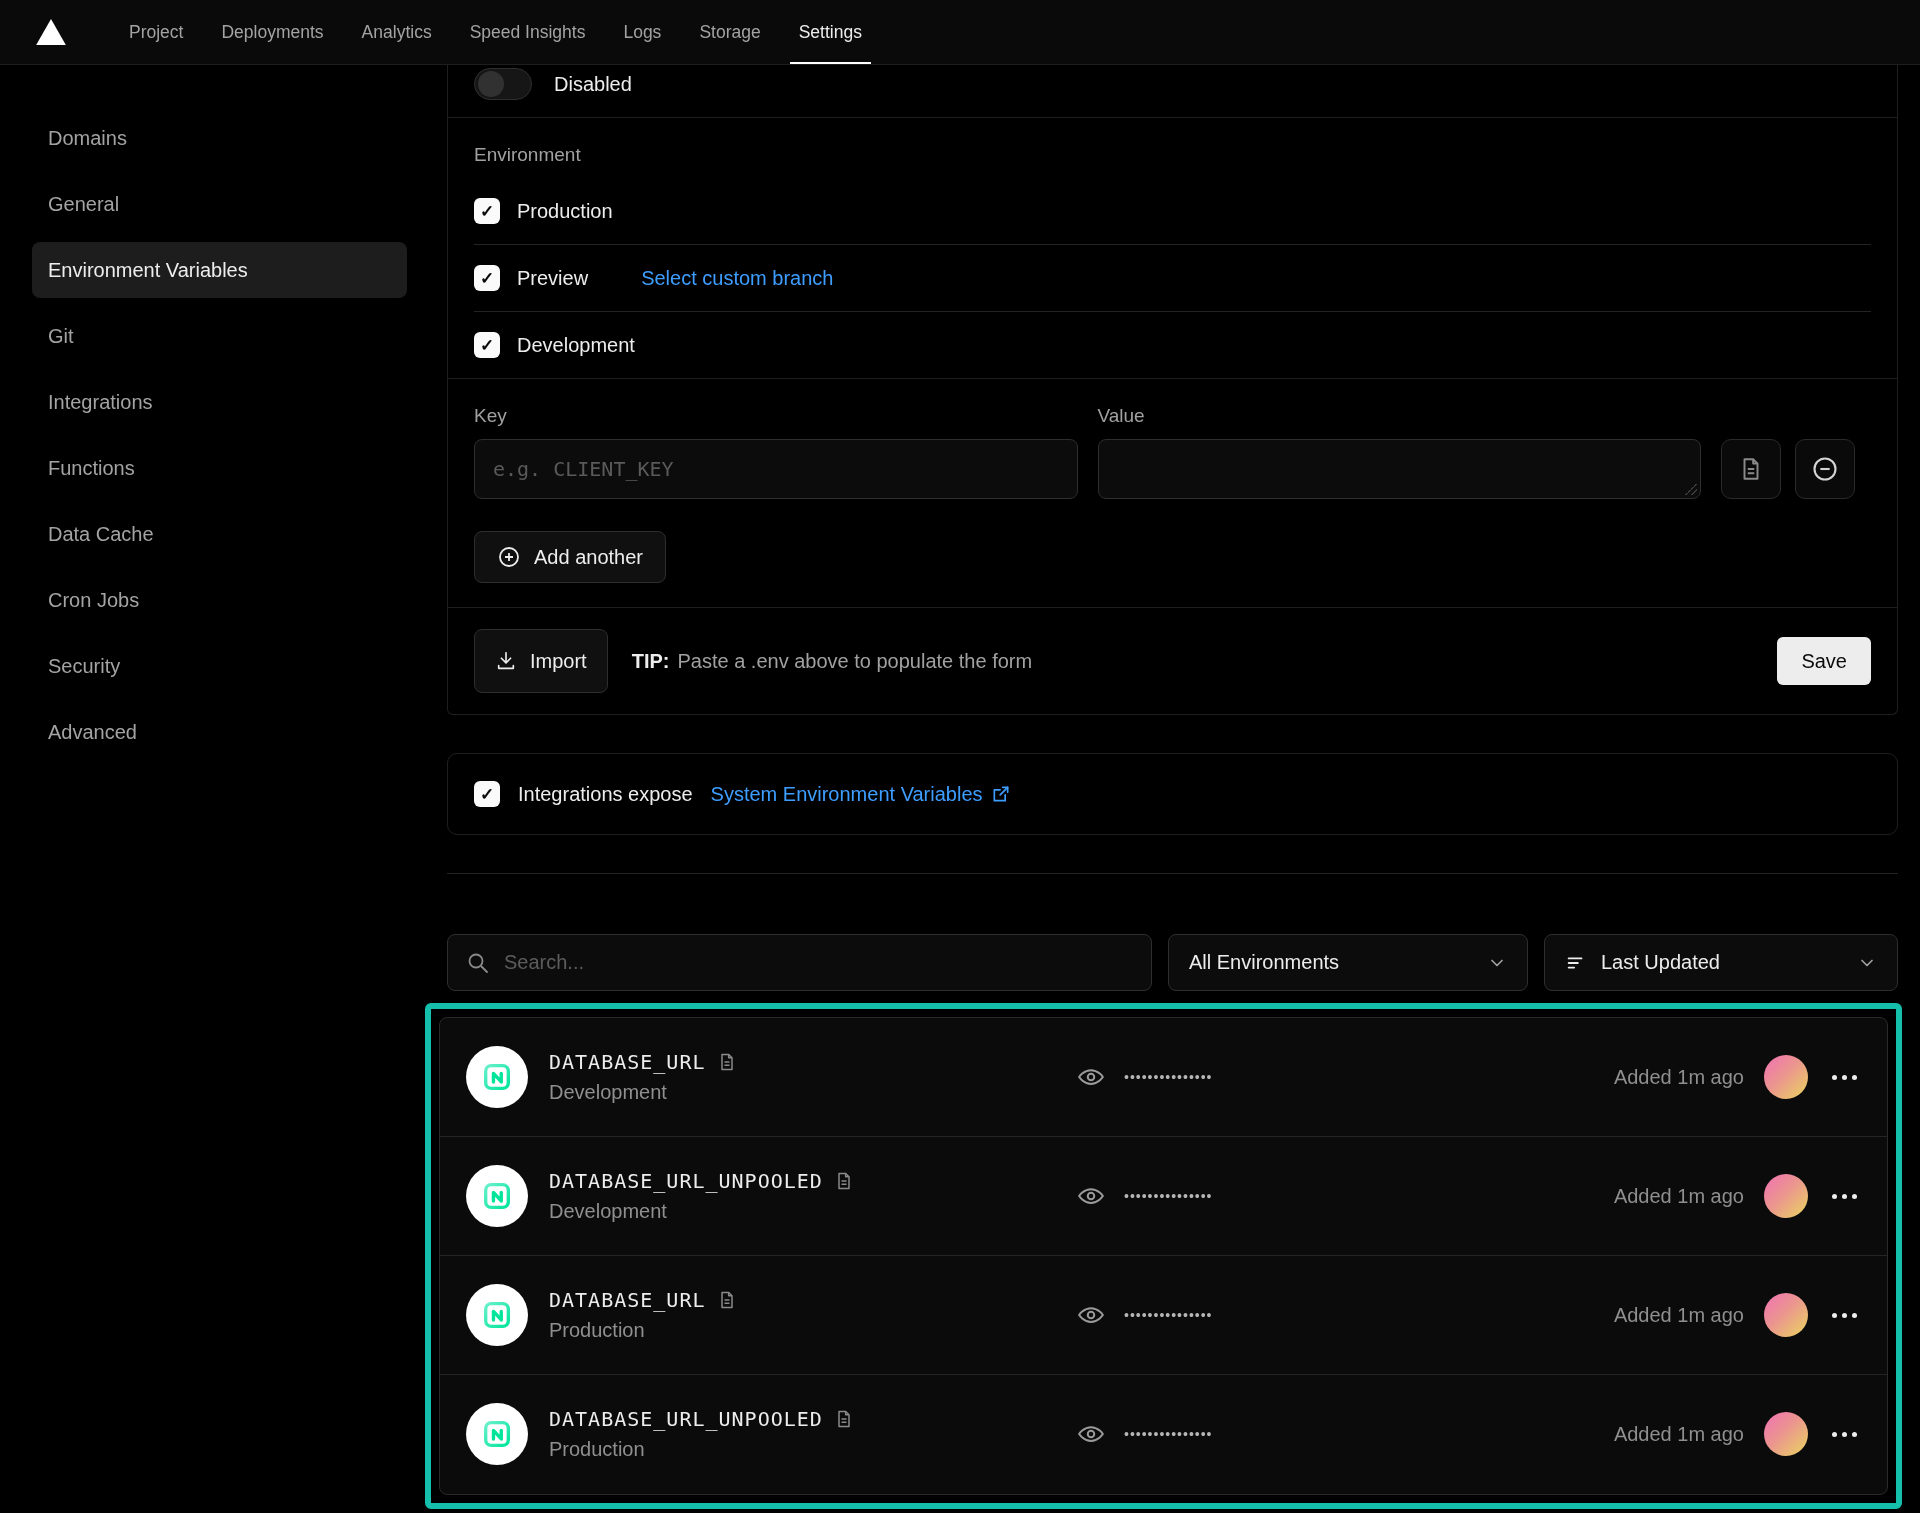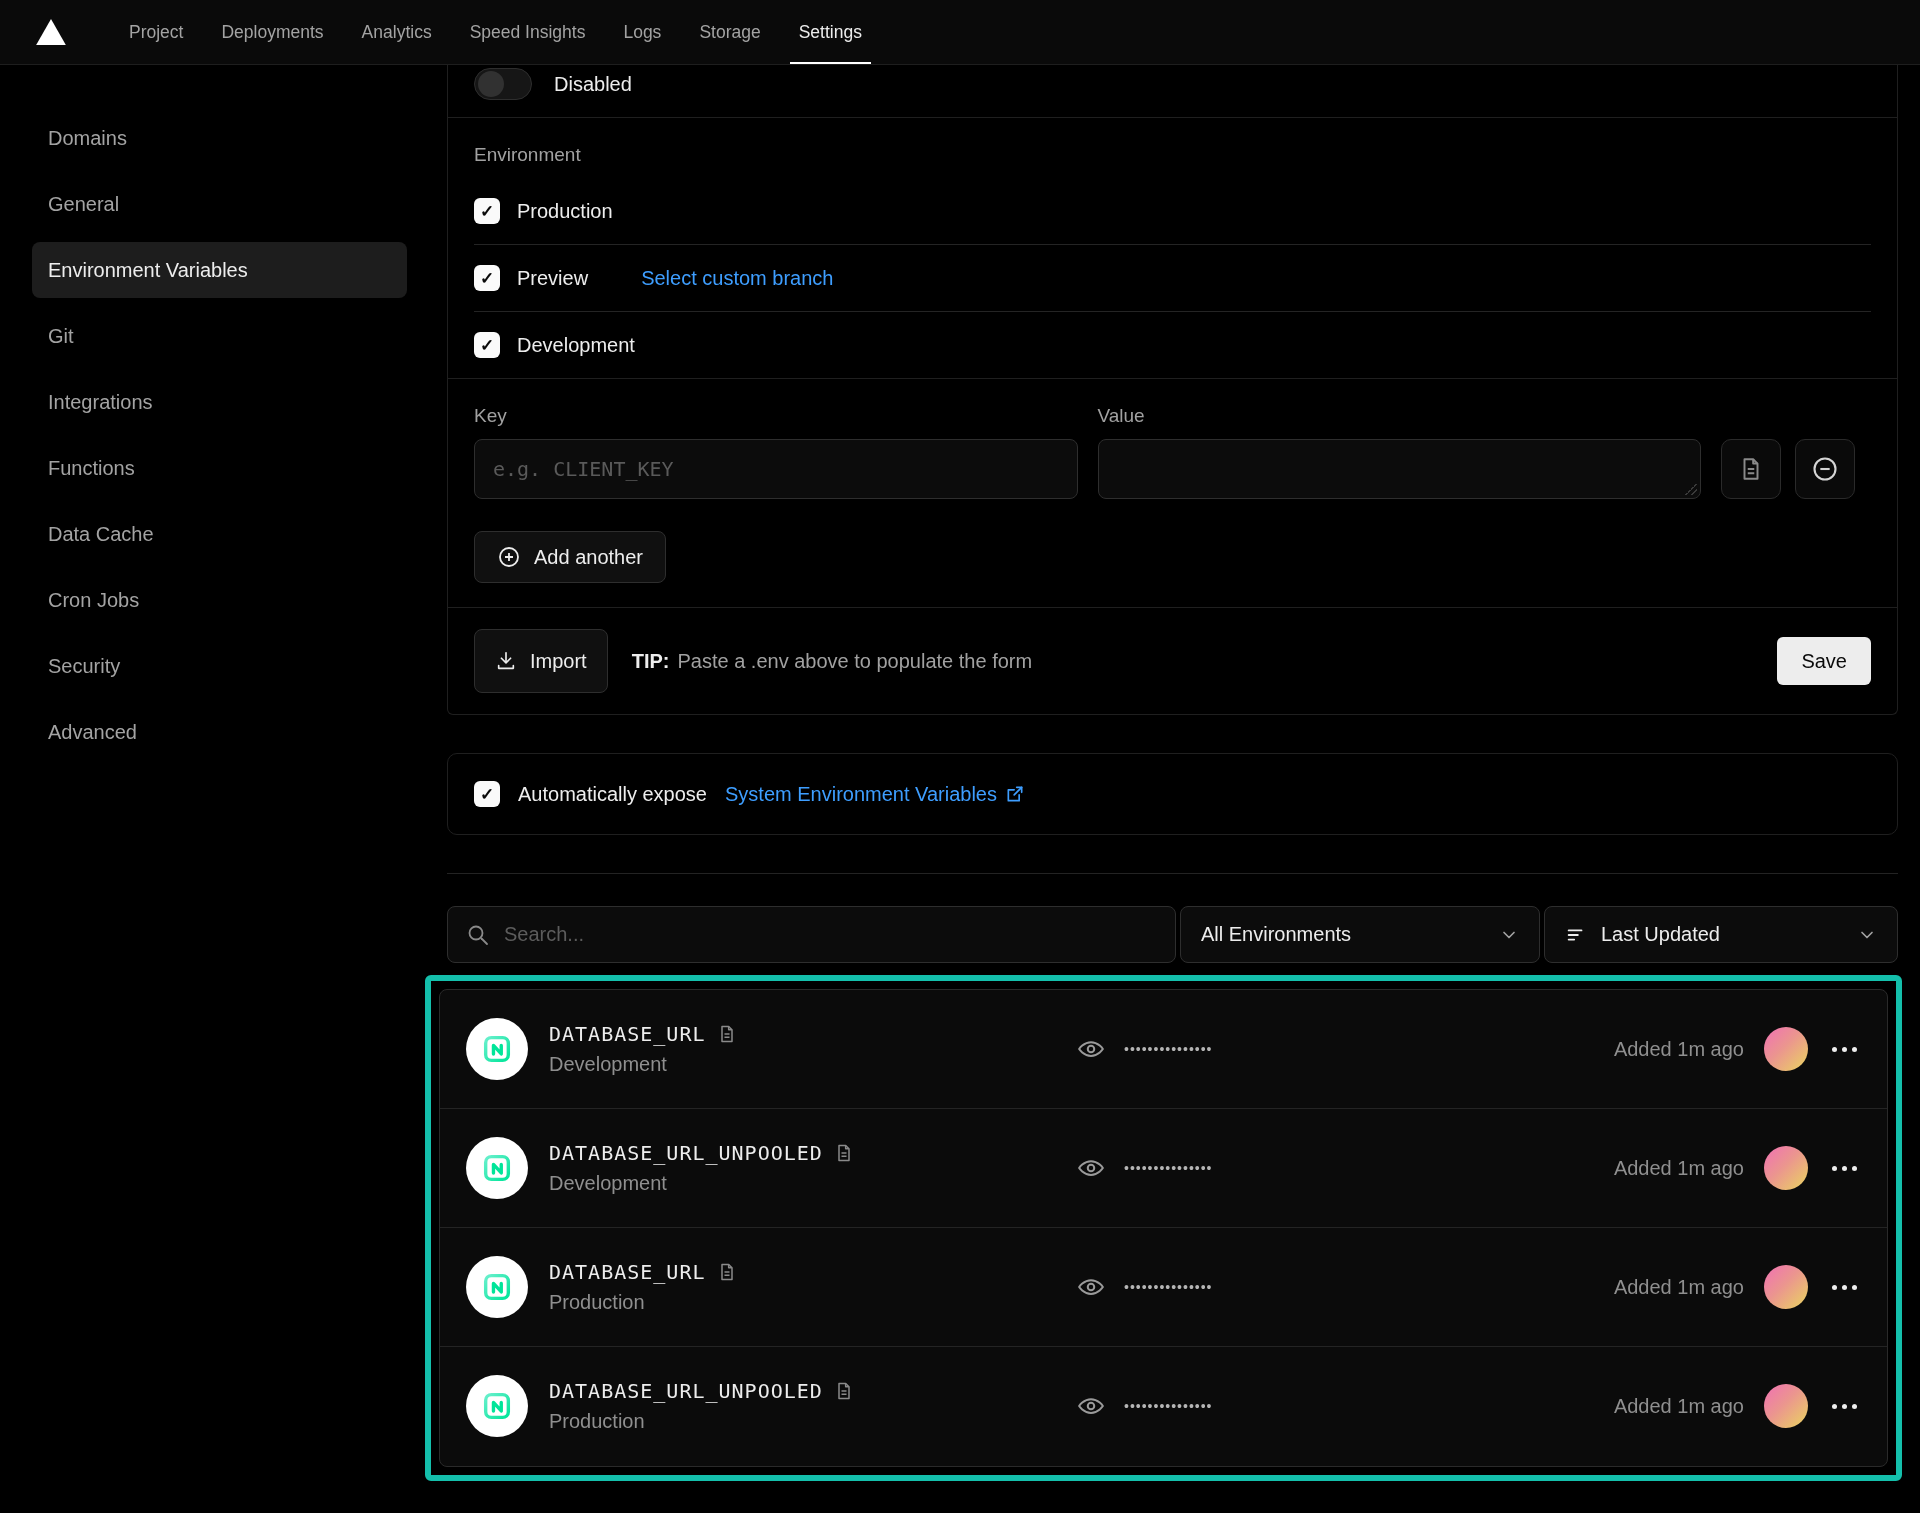--- a/index.html
+++ b/index.html
@@ -80,21 +80,21 @@
     border:none; border-radius:6px; font-size:20px; font-weight:500; cursor:pointer;
     font-family:"Liberation Sans", sans-serif; }
 
   .expose-box { margin-top:38px; height:82px; border:1px solid #1f1f1f; border-radius:10px;
     display:flex; align-items:center; gap:18px; padding:0 26px; }
   .expose-text { font-size:20px; color:#ededed; }
   .expose-link { display:flex; align-items:center; gap:8px; color:#3e9eff; font-size:20px; cursor:pointer; }
 
   .hr { margin-top:38px; height:1px; background:#232323; }
 
-  .filters { margin-top:32px; display:flex; gap:4px; }
+  .filters { margin-top:60px; display:flex; gap:16px; }
   .search-box { flex:1; height:57px; background:#0c0c0c; border:1px solid #2e2e2e; border-radius:8px;
     display:flex; align-items:center; padding:0 18px; gap:14px; color:#5c5c5c; }
   .search-box input { flex:1; background:transparent; border:none; outline:none; color:#ededed;
     font-size:20px; font-family:"Liberation Sans", sans-serif; }
   .search-box input::placeholder { color:#5c5c5c; }
   .select-box { height:57px; background:#0c0c0c; border:1px solid #2e2e2e; border-radius:8px;
     display:flex; align-items:center; padding:0 20px; gap:14px; color:#ededed; font-size:20px; cursor:pointer; }
   .select-env { width:360px; }
   .select-sort { width:354px; }
   .chev { margin-left:auto; color:#a3a3a3; display:flex; }
@@ -258,21 +258,21 @@
           <b>TIP:</b><span>Paste a .env above to populate the form</span>
         </div>
         <button class="save-btn">Save</button>
       </div>
     </div>
 
     <div class="expose-box">
       <div class="checkbox">
           <span>✓</span>
         </div>
-      <div class="expose-text">Automatically expose</div>
+      <div class="expose-text">Integrations expose</div>
       <div class="expose-link">
         <span>System Environment Variables</span>
         <span style="display:flex">
           <svg width="20" height="20" viewBox="0 0 24 24" fill="none" stroke="#3e9eff" stroke-width="2" stroke-linecap="round" stroke-linejoin="round">
               <path d="M14 4h6v6"></path>
               <path d="M20 4l-9 9"></path>
               <path d="M17 13v7H4V7h7"></path>
             </svg>
         </span>
       </div>

